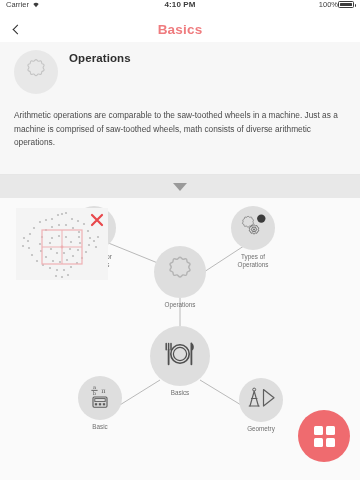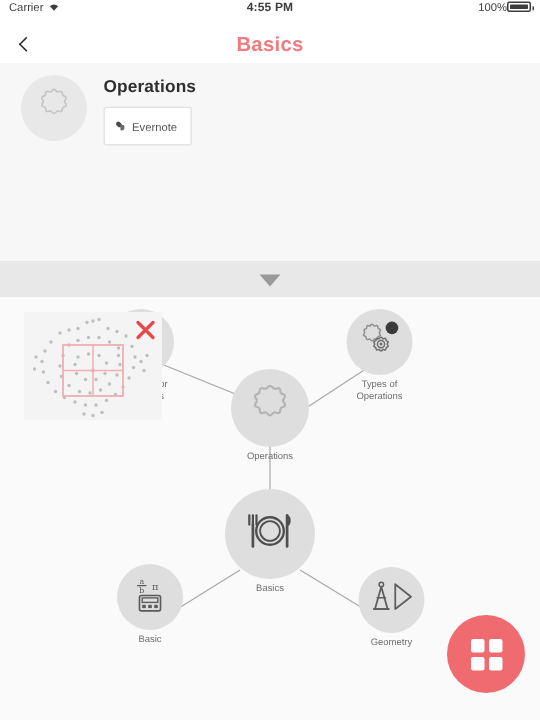--- a/index.html
+++ b/index.html
@@ -133,21 +133,21 @@
 
   <div class="status-bar">
     <div class="sb-left">
       <span>Carrier</span>
       <span class="wifi-ico">
         <svg width="8" height="7" viewBox="0 0 8 7">
           <path d="M4 6.2 L1.3 3.1 A4 4 0 0 1 6.7 3.1 Z" fill="#3c3c3c"></path>
         </svg>
       </span>
     </div>
-    <div class="sb-center">4:55 PM</div>
+    <div class="sb-center">4:10 PM</div>
     <div class="sb-right">
       <span>100%</span>
       <span class="batt">
           <i class="batt-fill"></i>
         </span>
     </div>
   </div>
 
   <div class="nav-bar">
     <div class="back-btn">
@@ -160,31 +160,23 @@
     <div class="card-head">
       <div class="card-thumb">
         <span>
           <svg width="26" height="26" viewBox="0 0 26 26">
             <path d="M13 2.6c1.1 0 1.3 1.3 2.3 1.6 1 .3 1.8-.8 2.7-.2.9.5.3 1.7.9 2.5.6.8 1.9.4 2.2 1.5.3 1-1 1.5-1 2.6s1.3 1.6 1 2.6c-.3 1.1-1.6.7-2.2 1.5-.6.8 0 2-.9 2.5-.9.6-1.7-.5-2.7-.2-1 .3-1.2 1.6-2.3 1.6s-1.3-1.3-2.3-1.6c-1-.3-1.8.8-2.7.2-.9-.5-.3-1.7-.9-2.5-.6-.8-1.9-.4-2.2-1.5-.3-1 1-1.5 1-2.6s-1.3-1.6-1-2.6c.3-1.1 1.6-.7 2.2-1.5.6-.8 0-2 .9-2.5.9-.6 1.7.5 2.7.2 1-.3 1.2-1.6 2.3-1.6z" fill="none" stroke="#c4c4c4" stroke-width="1.1"></path>
           </svg>
         </span>
       </div>
       <div class="card-meta">
         <div class="card-title">Operations</div>
-        <div class="ever-btn">
-          <span>
-            <svg width="8" height="8" viewBox="0 0 8 8">
-              <path d="M1.5 2.2c0-.6.4-1 1-1h1.1l1.6 1.6v1.1c0 .6-.4 1-1 1H3.1L1.5 3.3z" fill="#4a4a4a"></path>
-              <path d="M4.3 3.3h1.6c.6 0 1 .4 1 1v1.3c0 .7-.6 1.3-1.3 1.3H4.3z" fill="#6a6a6a"></path>
-            </svg>
-          </span>
-          <span class="ever-label">Evernote</span>
-        </div>
-      </div>
-    </div>
+      </div>
+    </div>
+    <div class="card-desc">Arithmetic operations are comparable to the saw-toothed wheels in a machine. Just as a machine is comprised of saw-toothed wheels, math consists of diverse arithmetic operations.</div>
   </div>
 
   <div class="collapse-bar">
     <i class="tri-down"></i>
   </div>
 
   <div class="graph">
 
     <svg class="edges">
       <line x1="101" y1="42" x2="180" y2="74" stroke="#a8a8a8" stroke-width="0.8"></line>

